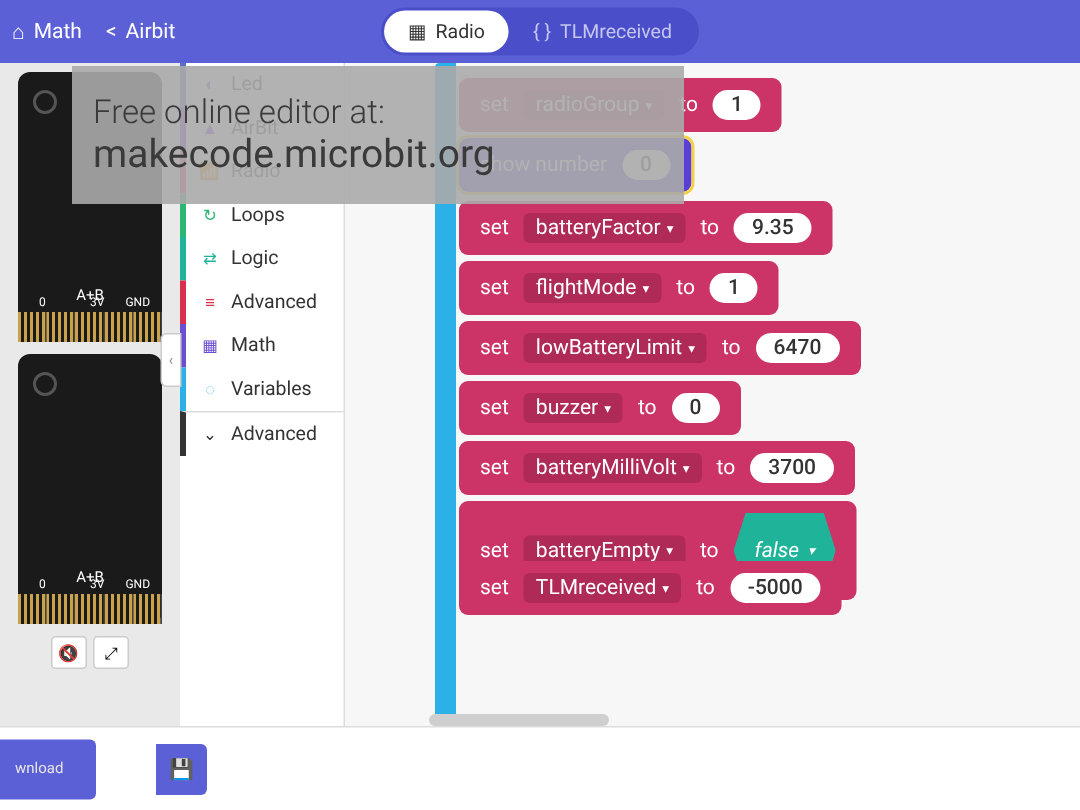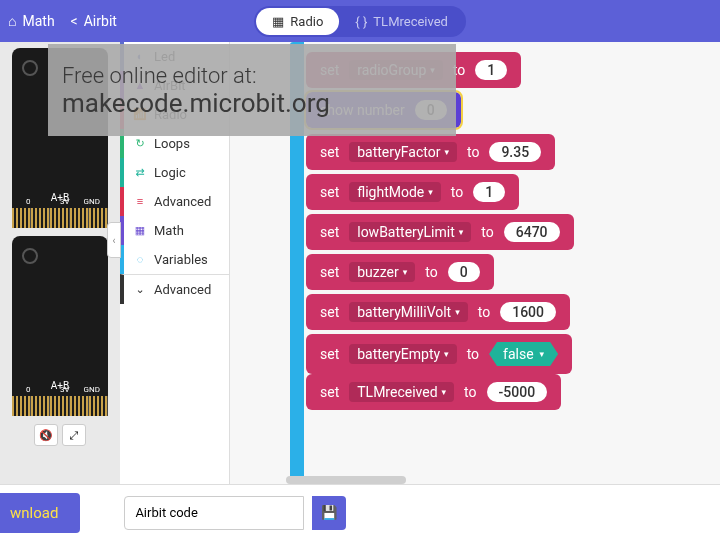--- a/index.html
+++ b/index.html
@@ -31,29 +31,29 @@
 .toggle-tab { position:absolute; left:-13px; top:180px; width:14px; height:36px; background:#fff; border:1px solid #ccc; border-radius:4px 0 0 4px; display:flex; align-items:center; justify-content:center; font-size:10px; color:#888; z-index:5; cursor:pointer; }
 
 .canvas { flex:1; background:#f7f7f7; position:relative; overflow:hidden; }
 .blocks-area { position:absolute; top:0; left:60px; right:0; bottom:0; }
 .bar-wrap { position:absolute; left:0; top:0; bottom:0; width:14px; background:#2bb0e8; border-radius:3px 0 0 3px; }
 .blk { position:absolute; background:#cc3366; color:#fff; border-radius:6px; padding:8px 14px 8px 14px; font-family:"Segoe UI Mono","Lucida Console",monospace; font-size:14px; display:flex; align-items:center; gap:10px; white-space:nowrap; }
 .blk .kw { }
 .blk .var { background:#b02a58; padding:2px 8px; border-radius:4px; display:inline-flex; align-items:center; gap:4px; }
 .blk .arr { font-size:9px; }
 .blk .oval { background:#fff; color:#333; border-radius:14px; padding:2px 12px; font-weight:500; min-width:20px; text-align:center; }
-.blk .hex { background:#1fb39a; color:#fff; padding:4px 14px; border-radius:4px; position:relative; clip-path: polygon(8px 0, calc(100% - 8px) 0, 100% 50%, calc(100% - 8px) 100%, 8px 100%, 0 50%); display:inline-flex; align-items:center; gap:6px; }
+.blk .hex { background:#1fb39a; color:#fff; padding:17px 14px; border-radius:4px; position:relative; clip-path: polygon(8px 0, calc(100% - 8px) 0, 100% 50%, calc(100% - 8px) 100%, 8px 100%, 0 50%); display:inline-flex; align-items:center; gap:6px;font-style:italic; }
 .blk.show { background:#5b3fd4; outline:2px solid #f4d046; }
 
 .overlay { position:absolute; top:44px; left:48px; width:408px; height:92px; background:rgba(170,170,170,0.9); display:flex; flex-direction:column; justify-content:center; padding-left:14px; color:#3a3a3a; z-index:50; }
 .overlay .l1 { font-size:22px; font-weight:300; }
 .overlay .l2 { font-size:26px; font-weight:400; }
 
 .footer { position:absolute; bottom:0; left:0; right:0; height:56px; background:#fff; border-top:1px solid #ddd; display:flex; align-items:center; gap:12px; padding:0 0px 0 0; }
-.dl-btn { height:40px; background:#5c60d7; color:#fde047; border:none; border-radius:0 4px 4px 0; padding:0 22px 0 10px; font-size:15px; cursor:pointer; }
+.dl-btn { height:40px; background:#5c60d7; color:#e5e5e5; border:none; border-radius:0 4px 4px 0; padding:0 22px 0 10px; font-size:10px; cursor:pointer; }
 .proj-name { height:34px; width:180px; border:1px solid #ccc; border-radius:4px 0 0 4px; padding:0 10px; font-size:13px; }
 .save-btn { height:34px; width:34px; background:#5c60d7; border:none; border-radius:0 4px 4px 0; color:#fff; cursor:pointer; margin-left:-4px; display:flex; align-items:center; justify-content:center; }
 .scrollbar-h { position:absolute; bottom:0; left:56px; width:120px; height:8px; background:#cfcfcf; border-radius:4px; }
 </style>
 </head>
 <body>
 
 <div class="topbar">
   <div class="left-group">
     <div class="nav-btn">
@@ -196,21 +196,21 @@
           <div class="blk" style="top: 212px; left: 16px;">
             <span class="kw">set</span>
             <span class="var">buzzer <span class="arr">▾</span></span>
             <span class="kw">to</span>
             <span class="oval">0</span>
           </div>
           <div class="blk" style="top: 252px; left: 16px;">
             <span class="kw">set</span>
             <span class="var">batteryMilliVolt <span class="arr">▾</span></span>
             <span class="kw">to</span>
-            <span class="oval">1600</span>
+            <span class="oval">3700</span>
           </div>
           <div class="blk" style="top: 292px; left: 16px;">
             <span class="kw">set</span>
             <span class="var">batteryEmpty <span class="arr">▾</span></span>
             <span class="kw">to</span>
             <span class="hex">false <span class="arr">▾</span></span>
           </div>
           <div class="blk" style="top: 332px; left: 16px;">
             <span class="kw">set</span>
             <span class="var">TLMreceived <span class="arr">▾</span></span>
@@ -224,17 +224,16 @@
 </div>
 
 <div class="overlay">
   <div class="l1">Free online editor at:</div>
   <div class="l2">makecode.microbit.org</div>
 </div>
 
 <div class="footer">
   <button class="dl-btn">wnload</button>
   <div style="width:20px"></div>
-  <input class="proj-name" value="Airbit code" style="">
   <button class="save-btn">
       <span>💾</span>
     </button>
 </div>
 
 </body></html>

